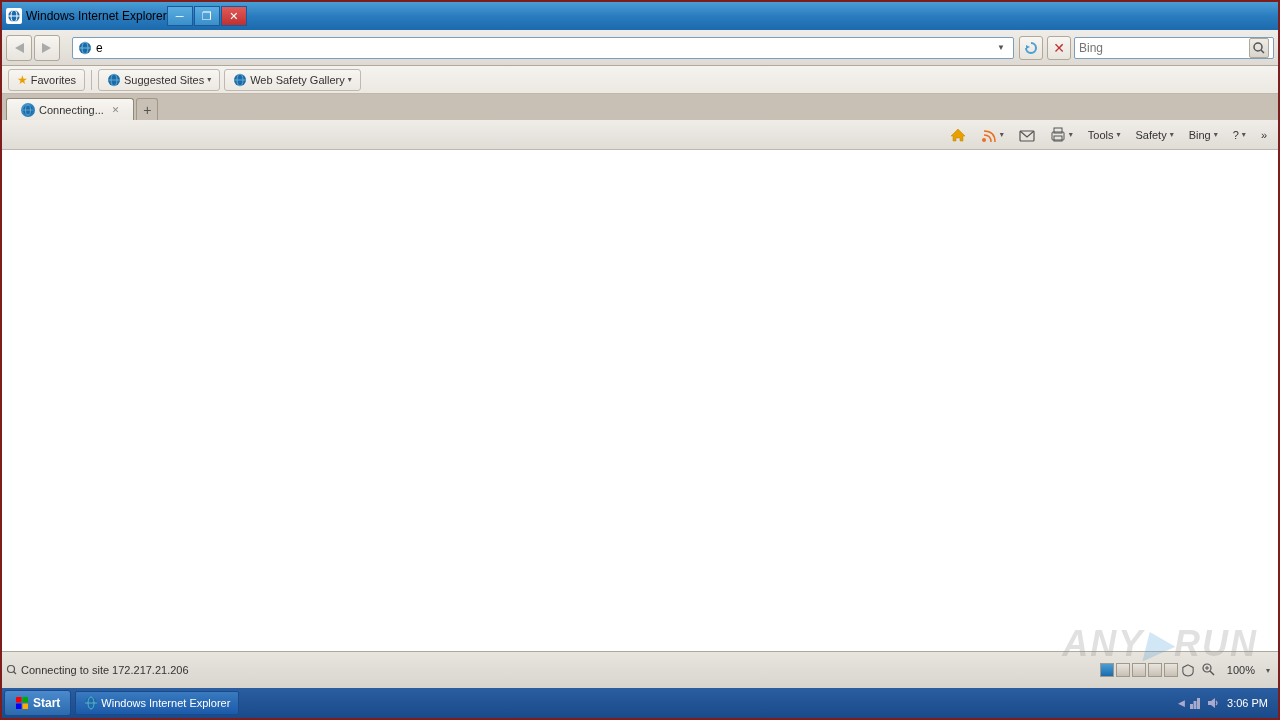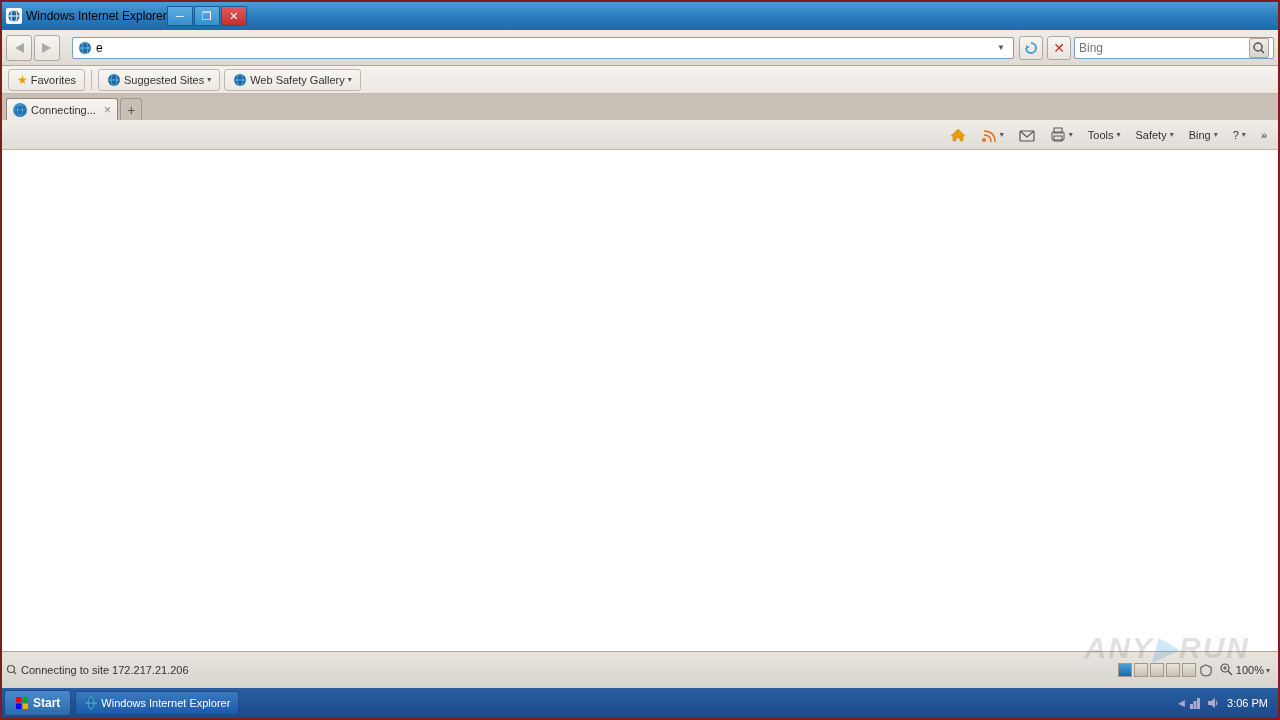--- a/index.html
+++ b/index.html
@@ -141,21 +141,21 @@
     
     #tab-bar {
       height: 26px;
       background: #c8c0b4;
       display: flex;
       align-items: flex-end;
       padding: 0 0 0 4px;
     }
     .tab {
       height: 22px;
-      padding: 0 6px;
+      padding: 0 14px;
       background: linear-gradient(to bottom, #e8e4de 0%, #d8d2ca 100%);
       border: 1px solid #a09888;
       border-bottom: none;
       border-radius: 3px 3px 0 0;
       display: flex; align-items: center; gap: 4px;
       cursor: pointer;
       font-size: 11px; color: #333;
       min-width: 80px;
     }
     .tab.active {
@@ -462,21 +462,21 @@
         <div class="progress-seg"></div>
         <div class="progress-seg"></div>
         <div class="progress-seg"></div>
         <div class="progress-seg"></div>
       </div>
       <div style="width:20px; display:flex; align-items:center; justify-content:center; cursor:pointer; padding:0 4px;">
         <svg width="14" height="14" viewBox="0 0 14 14">
           <path d="M7,1 L13,4 L13,9 Q13,13 7,14 Q1,13 1,9 L1,4 Z" fill="none" stroke="#555" stroke-width="1.2"></path>
         </svg>
       </div>
-      <div style="display:flex; align-items:center; gap:2px; padding:0 4px;">
+      <div style="display:flex; align-items:center; gap:11px; padding:0 4px;">
         <svg width="14" height="14" viewBox="0 0 14 14">
           <circle cx="5" cy="5" r="4" fill="none" stroke="#555" stroke-width="1.2"></circle>
           <line x1="8" y1="8" x2="12" y2="12" stroke="#555" stroke-width="1.5"></line>
           <line x1="3" y1="5" x2="7" y2="5" stroke="#555" stroke-width="1"></line>
           <line x1="5" y1="3" x2="5" y2="7" stroke="#555" stroke-width="1"></line>
         </svg>
         <span>100%</span>
         <span style="font-size:8px; color:#555;">▾</span>
       </div>
     </div>
@@ -515,15 +515,15 @@
         <svg width="14" height="14" viewBox="0 0 14 14">
           <polygon points="2,5 2,9 5,9 9,12 9,2 5,5" fill="#aac"></polygon>
           <path d="M10,5 Q12,7 10,9" fill="none" stroke="#aac" stroke-width="1.2"></path>
         </svg>
       </div>
       <div id="clock">3:06 PM</div>
     </div>
   </div>
 </div>
 
-<div id="watermark" style="position:fixed; bottom:55px; right:30px; opacity:0.25; font-size:30px; color:#888; font-weight:bold; letter-spacing:2px; pointer-events:none; font-style:italic;">
+<div id="watermark" style="position:fixed; bottom:55px; right:22px; opacity:0.25; font-size:36px; color:#888; font-weight:bold; letter-spacing:2px; pointer-events:none; font-style:italic;">
   ANY<span style="color:#4a9fd5;">▶</span>RUN
 </div>
 
 </body></html>

